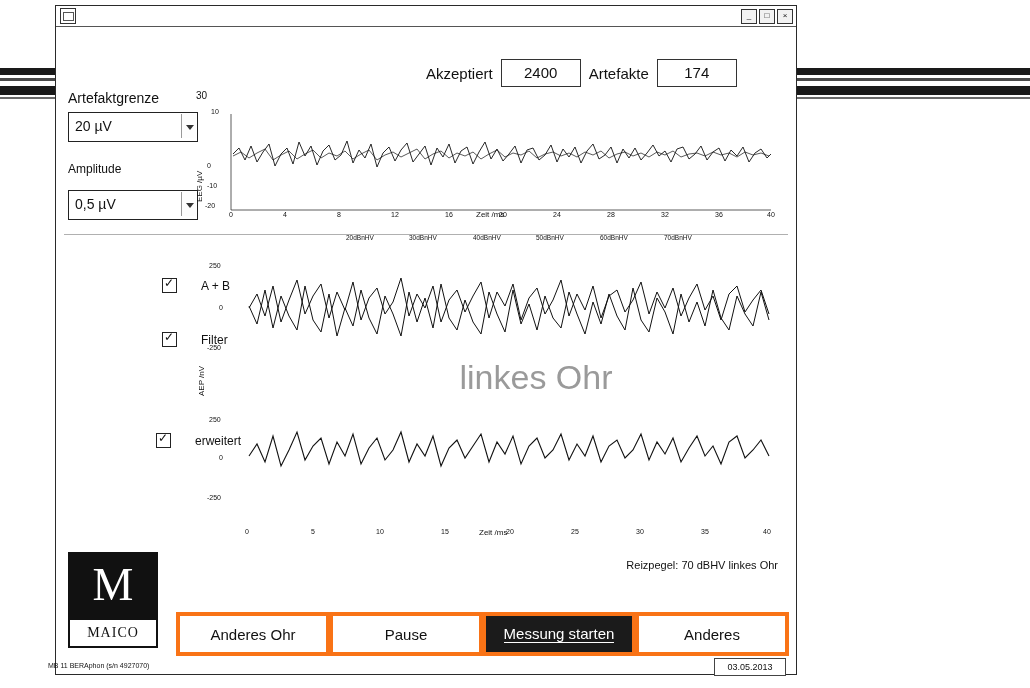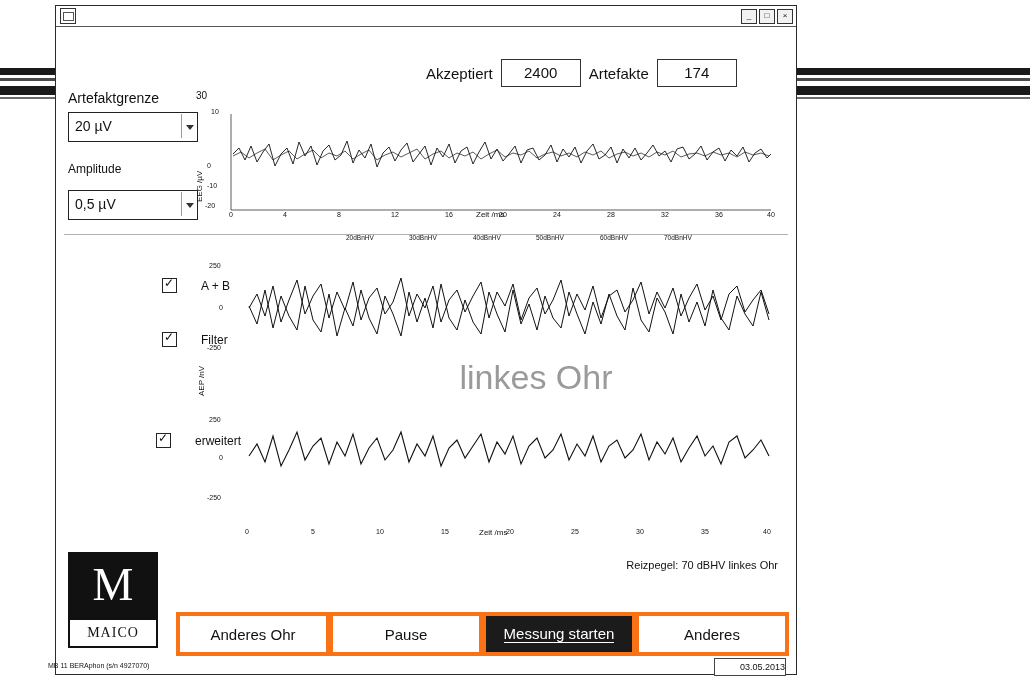--- a/index.html
+++ b/index.html
@@ -144,21 +144,21 @@
   .btn{
     flex:1;border:4px solid #f97316;background:#fff;margin-right:-1px;
     font-size:15px;color:#111;display:flex;align-items:center;justify-content:center;
   }
   .btn.primary{background:#1b1b1b;color:#fff;}
   .btn.primary span{border-bottom:1px solid #fff;}
 
   .status-left{position:absolute;left:-8px;top:656px;font-size:7px;color:#111;width:200px;}
   .status-date{
     position:absolute;right:10px;top:652px;width:70px;height:16px;
-    border:1px solid #444;font-size:9px;text-align:right;line-height:16px;color:#111;background:#fff;
+    border:1px solid #444;font-size:9px;text-align:center;line-height:16px;color:#111;background:#fff;
   }
 
   svg{display:block;}
 </style>
 </head>
 <body>
 
 <div class="scan-topbar"></div>
 <div class="scan-band b1"></div>
 <div class="scan-band b2"></div>

